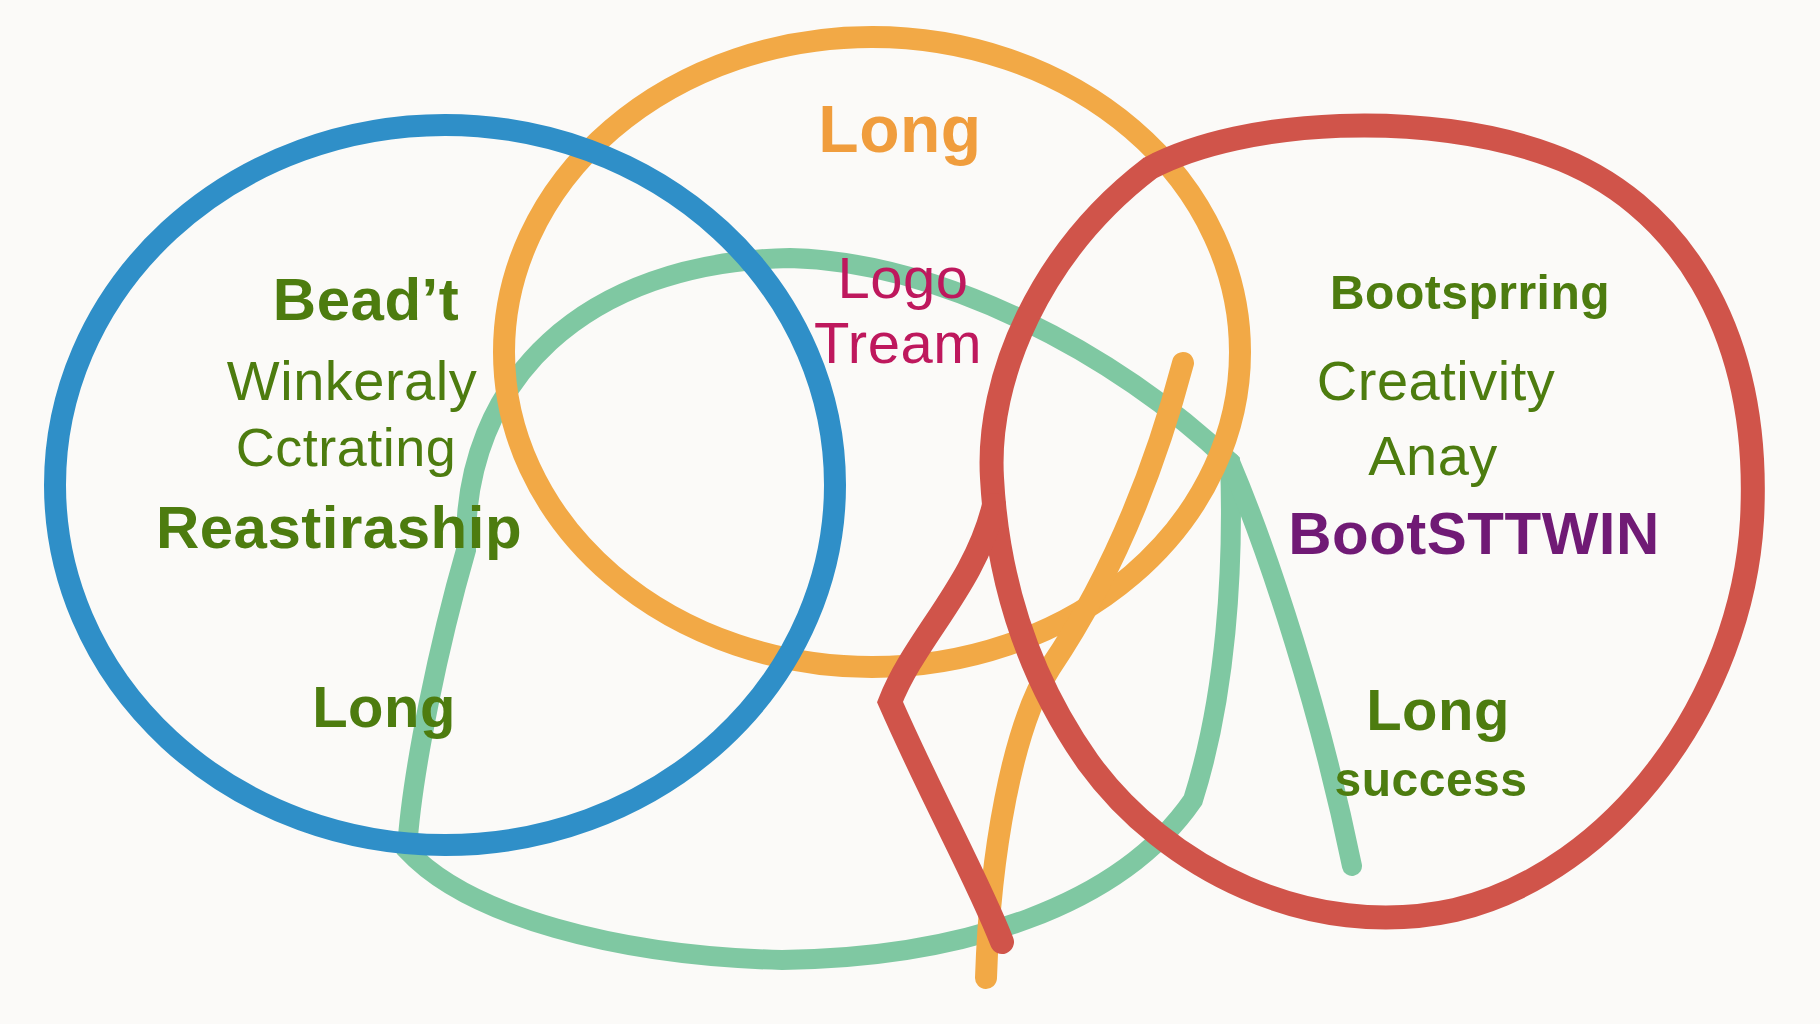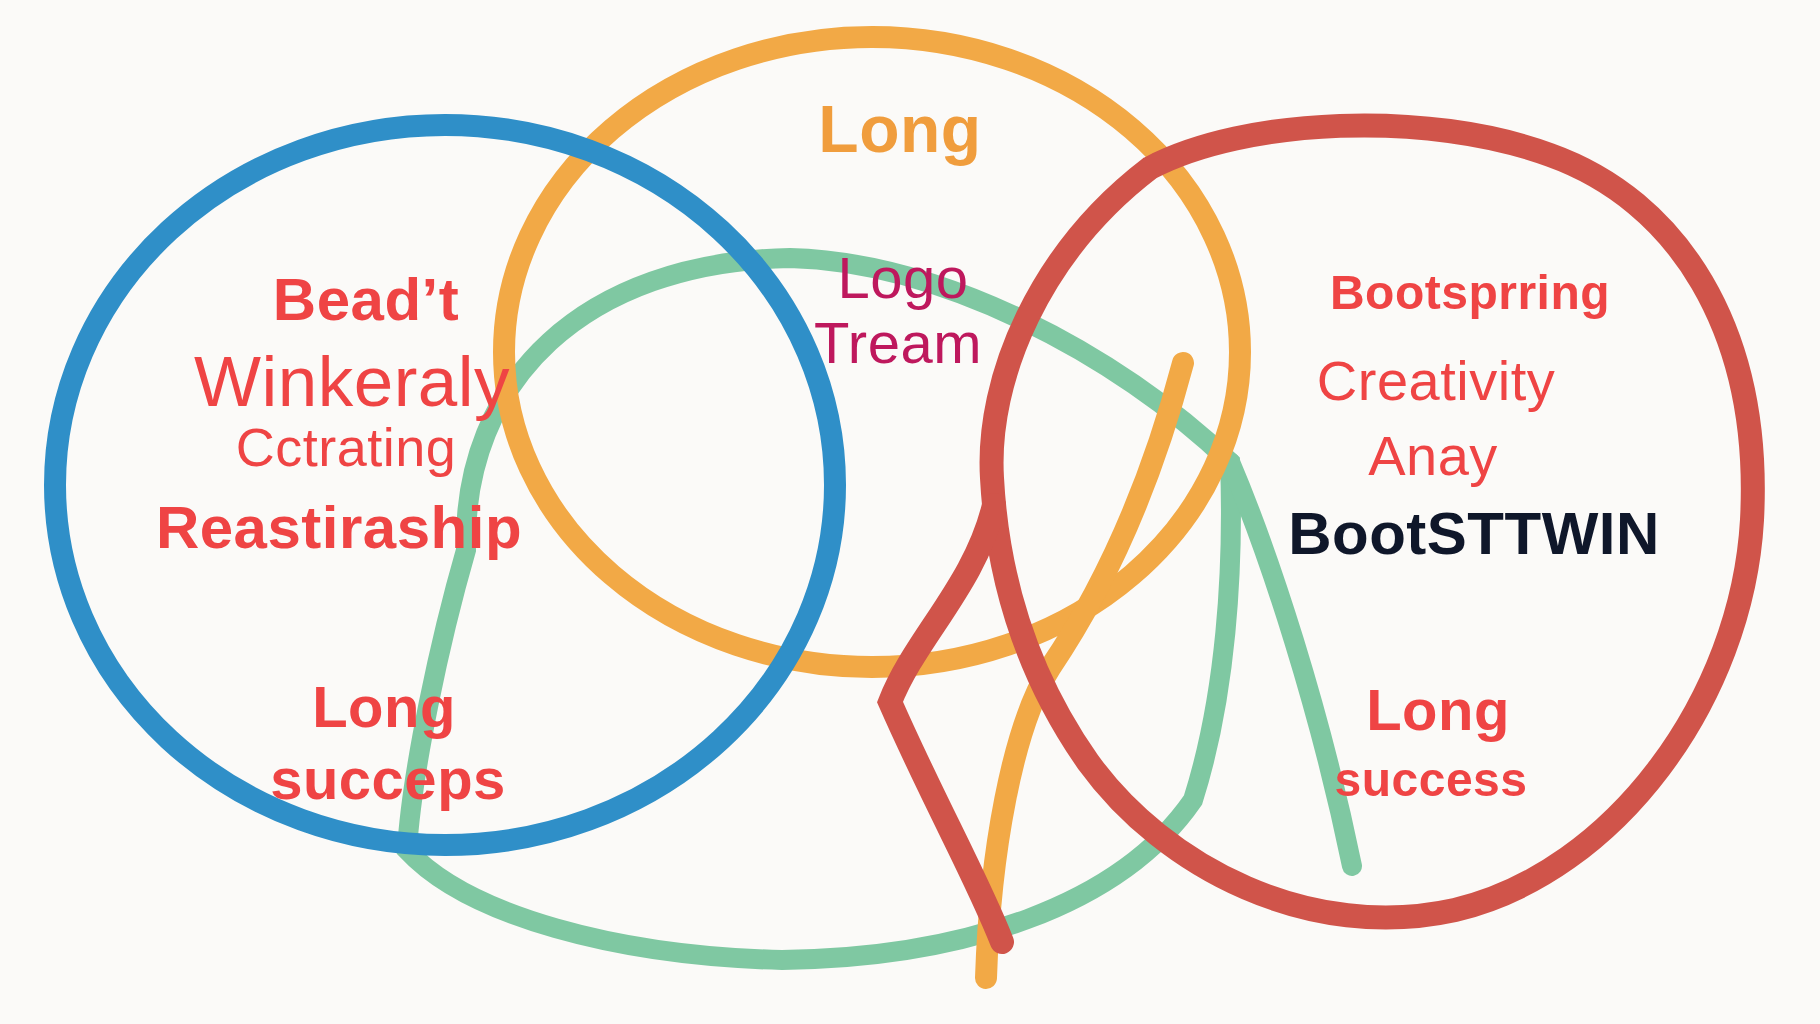--- a/index.html
+++ b/index.html
@@ -5,30 +5,30 @@
   html,body{margin:0;padding:0;background:#e8e8e8;}
   .stage{
     position:relative;width:1820px;height:1024px;overflow:hidden;
     background:#fbfaf8;font-family:"Liberation Sans",sans-serif;
   }
   .rings{position:absolute;inset:0;}
   .t{
     position:absolute;transform:translate(-50%,-50%);
     white-space:nowrap;letter-spacing:.5px;line-height:1;
   }
-  .navy{color:#ef4444;}
+  .navy{color:#4d7c0f;}
   .orangeB{color:#f09d3d;}
   .orangeL{color:#be185d;}
-  .redT{color:#0f172a;}
+  .redT{color:#701a75;}
   .b{font-weight:700;}
   .r{font-weight:400;}
 
   
   .l-bead{left:366px;top:300px;font-size:60px;}
-  .l-wink{left:352px;top:381px;font-size:71px;}
+  .l-wink{left:352px;top:381px;font-size:56px;}
   .l-cctr{left:346px;top:447px;font-size:54px;}
   .l-reas{left:339px;top:528px;font-size:60px;}
   .l-long{left:384px;top:707px;font-size:58px;}
   .l-succ{left:388px;top:779px;font-size:58px;}
 
   
   .t-long{left:900px;top:129px;font-size:66px;}
   .t-game{left:908px;top:201px;font-size:66px;}
   .t-logo{left:903px;top:278px;font-size:58px;}
   .t-trea{left:898px;top:343px;font-size:58px;}
@@ -70,21 +70,20 @@
              C 1762 328 1676 200 1550 155
              C 1428 110 1245 118 1150 168 Z" fill="none" stroke="#d0544a" stroke-width="24" stroke-linecap="round"></path>
     <path d="M 994 505 C 975 585 915 638 890 702 C 932 798 978 880 1002 942" fill="none" stroke="#d0544a" stroke-width="24" stroke-linecap="round"></path>
   </svg>
 
   <div class="t b navy l-bead">Bead’t</div>
   <div class="t r navy l-wink">Winkeraly</div>
   <div class="t r navy l-cctr">Cctrating</div>
   <div class="t b navy l-reas">Reastiraship</div>
   <div class="t b navy l-long">Long</div>
-  <div class="t b navy l-succ">succeps</div>
 
   <div class="t b orangeB t-long">Long</div>
   <div class="t r orangeL t-logo">Logo</div>
   <div class="t r orangeL t-trea">Tream</div>
 
   <div class="t b navy r-boot">Bootsprring</div>
   <div class="t r navy r-crea">Creativity</div>
   <div class="t r navy r-anay">Anay</div>
   <div class="t b redT r-bstw">BootSTTWIN</div>
   <div class="t b navy r-long">Long</div>

